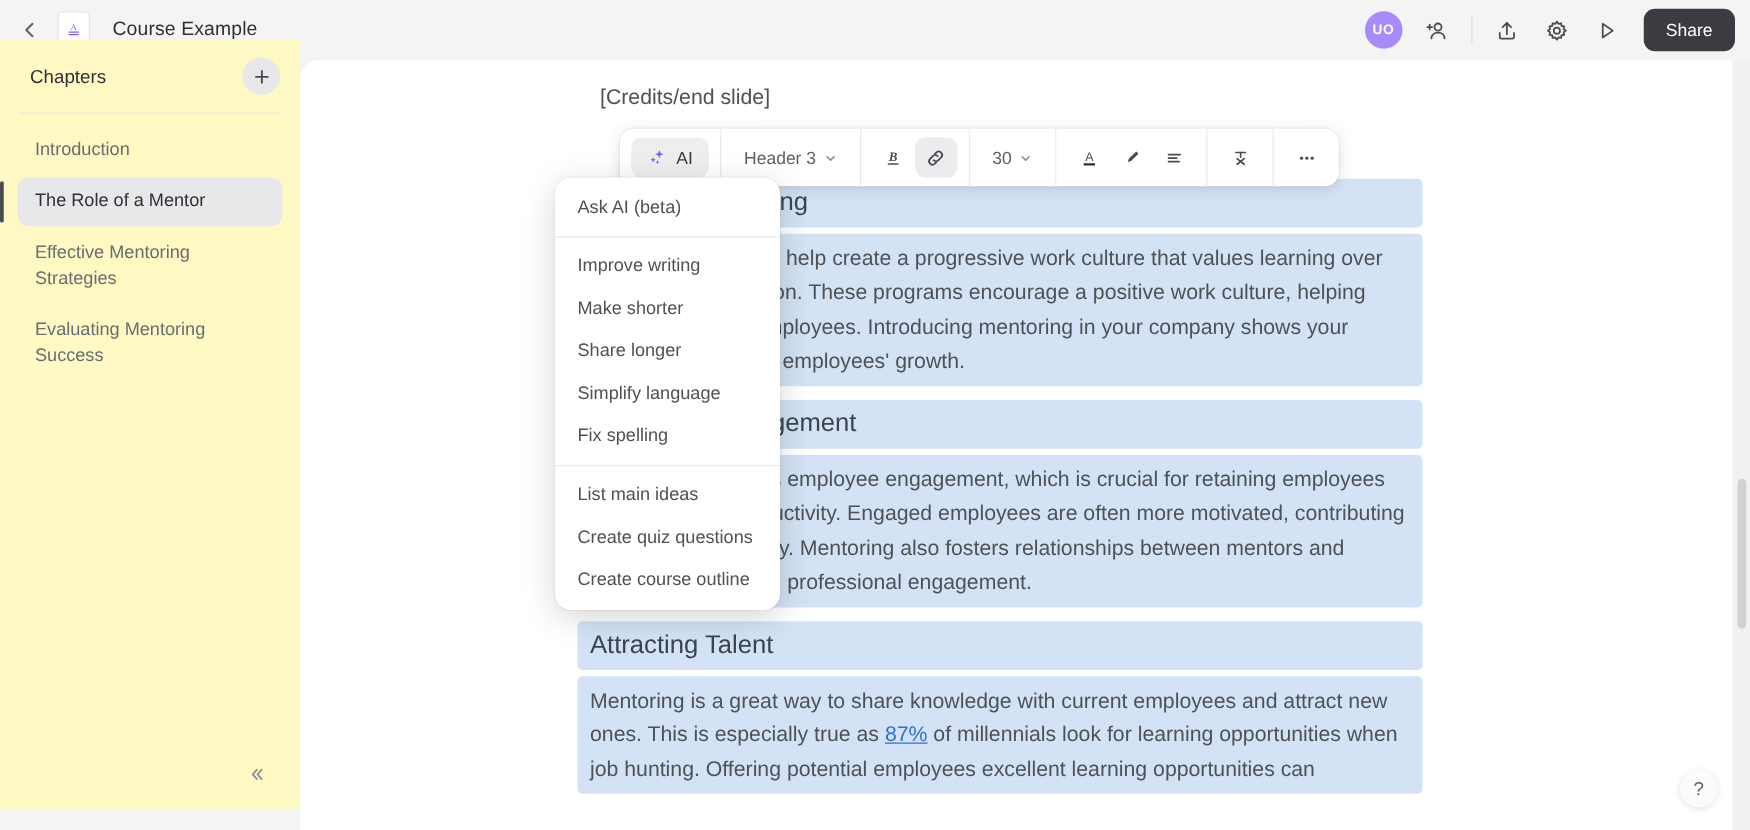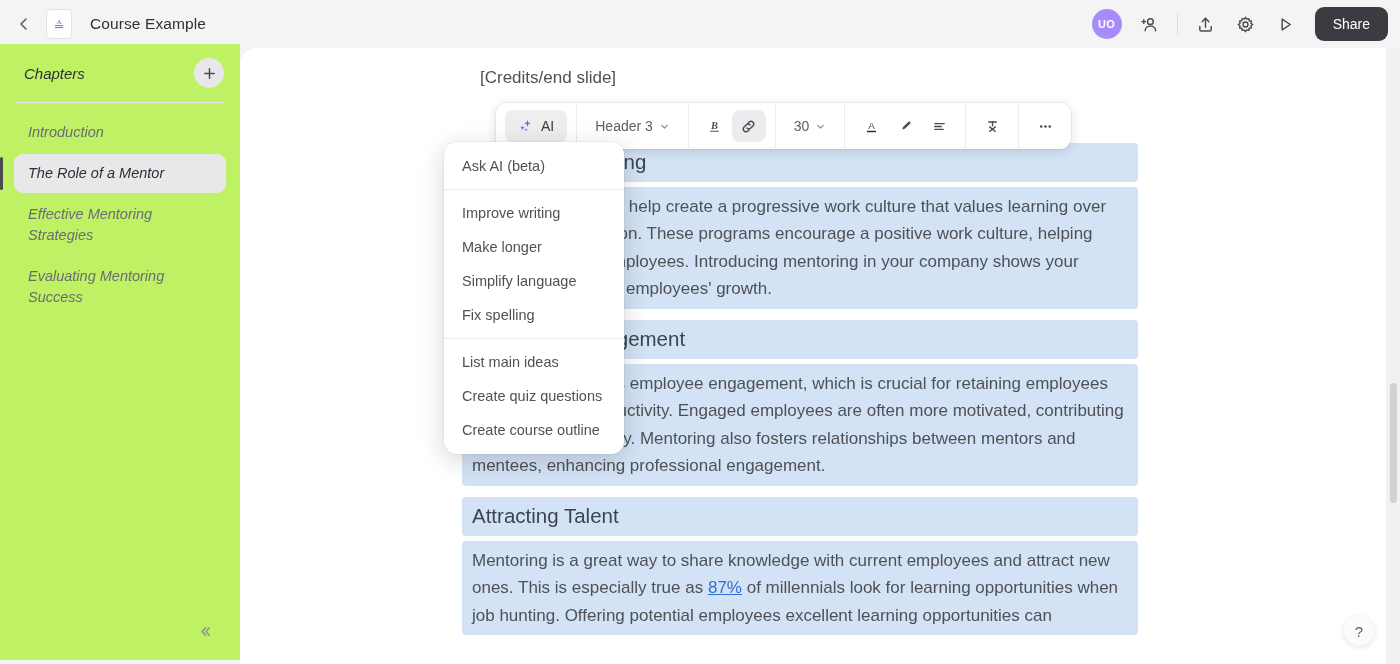--- a/index.html
+++ b/index.html
@@ -45,23 +45,22 @@
   .tb-divider { width: 1px; height: 22px; background: #dedee1; margin: 0 5px; }
   .share-btn {
     height: 34px; padding: 0 18px; border-radius: 9px;
     background: #3b3c42; color: #fff; font-size: 14px;
     display: flex; align-items: center; justify-content: center;
     cursor: pointer; margin-left: 6px; font-weight: 500;
   }
 
   
   .sidebar {
-    position: absolute; left: 0; top: 44px; width: 240px; height: 616px;
-    background: #bef264;
-    font-style: italic;
+    position: absolute; left: 0; top: 32px; width: 240px; height: 616px;
+    background: #fef9c3;
   }
   .sidebar-head {
     display: flex; align-items: center; padding: 14px 16px 10px 24px;
   }
   .sidebar-title { font-size: 15px; color: #2f3034; font-weight: 500; }
   .add-chapter {
     margin-left: auto; width: 30px; height: 30px; border-radius: 50%;
     background: #e8e8ea; color: #4a4b50;
     display: flex; align-items: center; justify-content: center;
     cursor: pointer; font-size: 19px; line-height: 1;
@@ -393,21 +392,22 @@
               </svg>
             </span>
           </div>
         </div>
       </div>
 
       <div class="ai-menu">
         <div class="ai-menu-item">Ask AI (beta)</div>
         <div class="ai-menu-sep"></div>
         <div class="ai-menu-item">Improve writing</div>
-        <div class="ai-menu-item">Make longer</div>
+        <div class="ai-menu-item">Make shorter</div>
+        <div class="ai-menu-item">Share longer</div>
         <div class="ai-menu-item">Simplify language</div>
         <div class="ai-menu-item">Fix spelling</div>
         <div class="ai-menu-sep"></div>
         <div class="ai-menu-item">List main ideas</div>
         <div class="ai-menu-item">Create quiz questions</div>
         <div class="ai-menu-item">Create course outline</div>
       </div>
 
     </div>
   </div>

